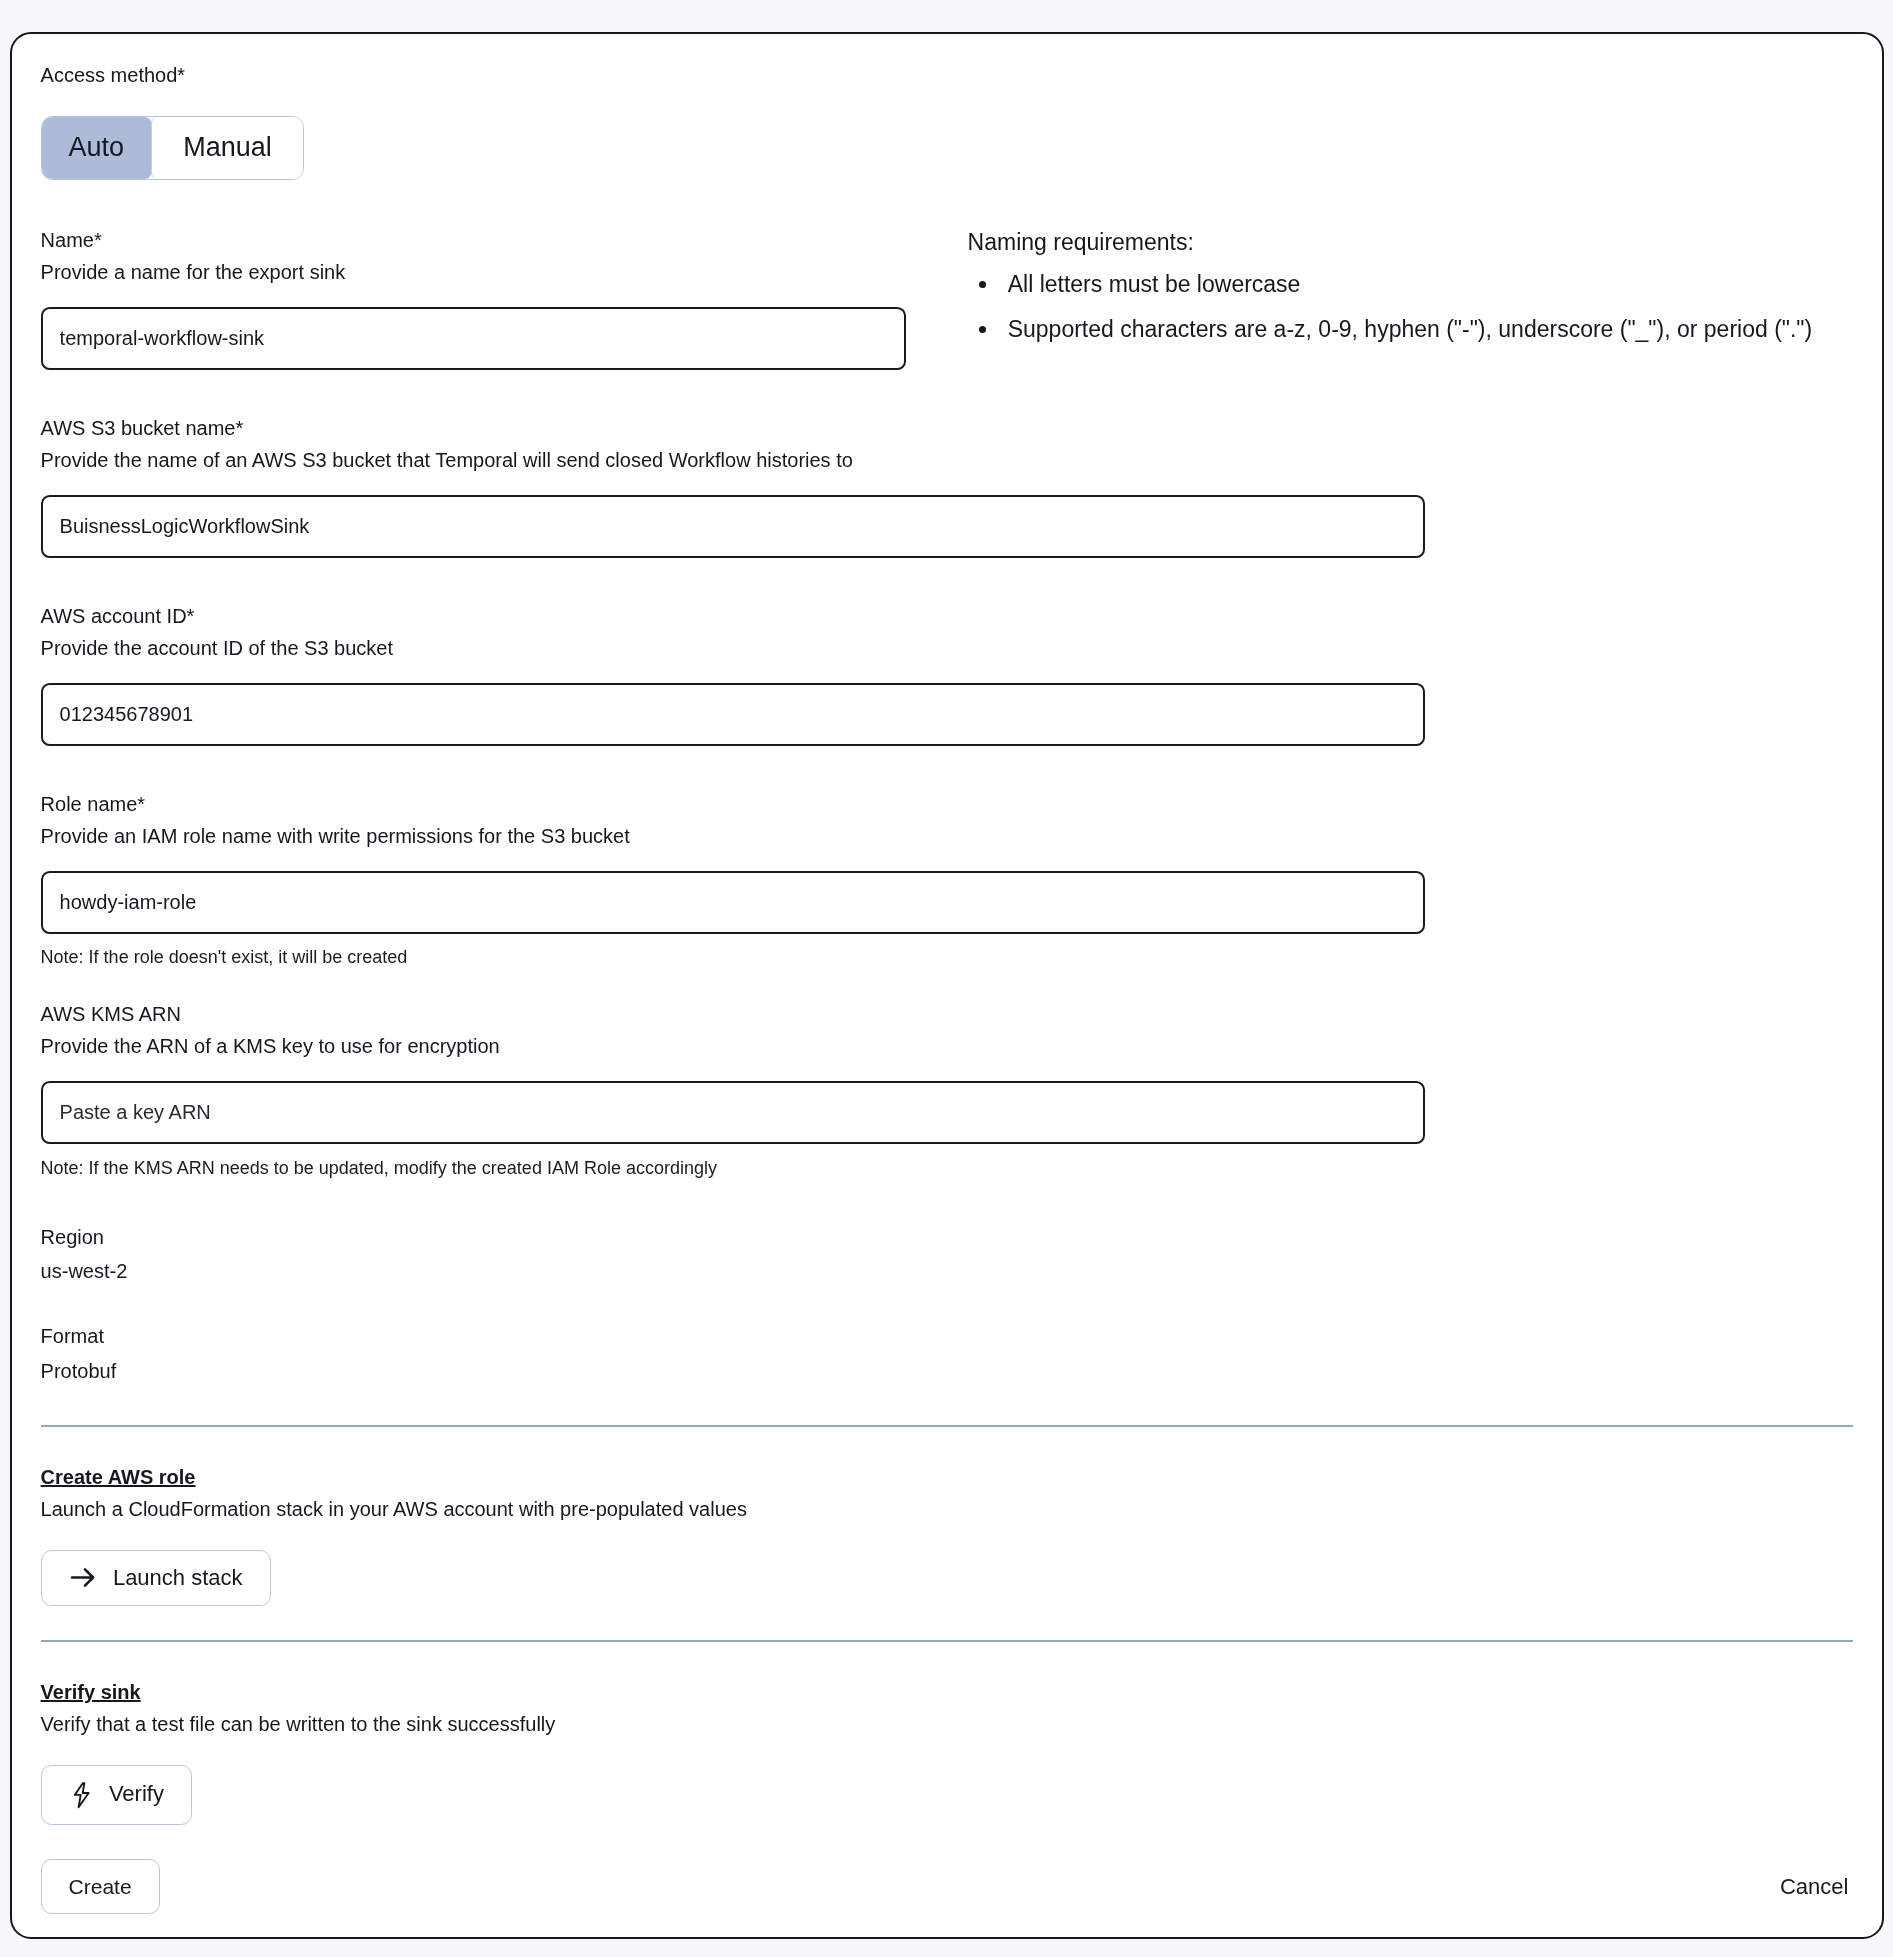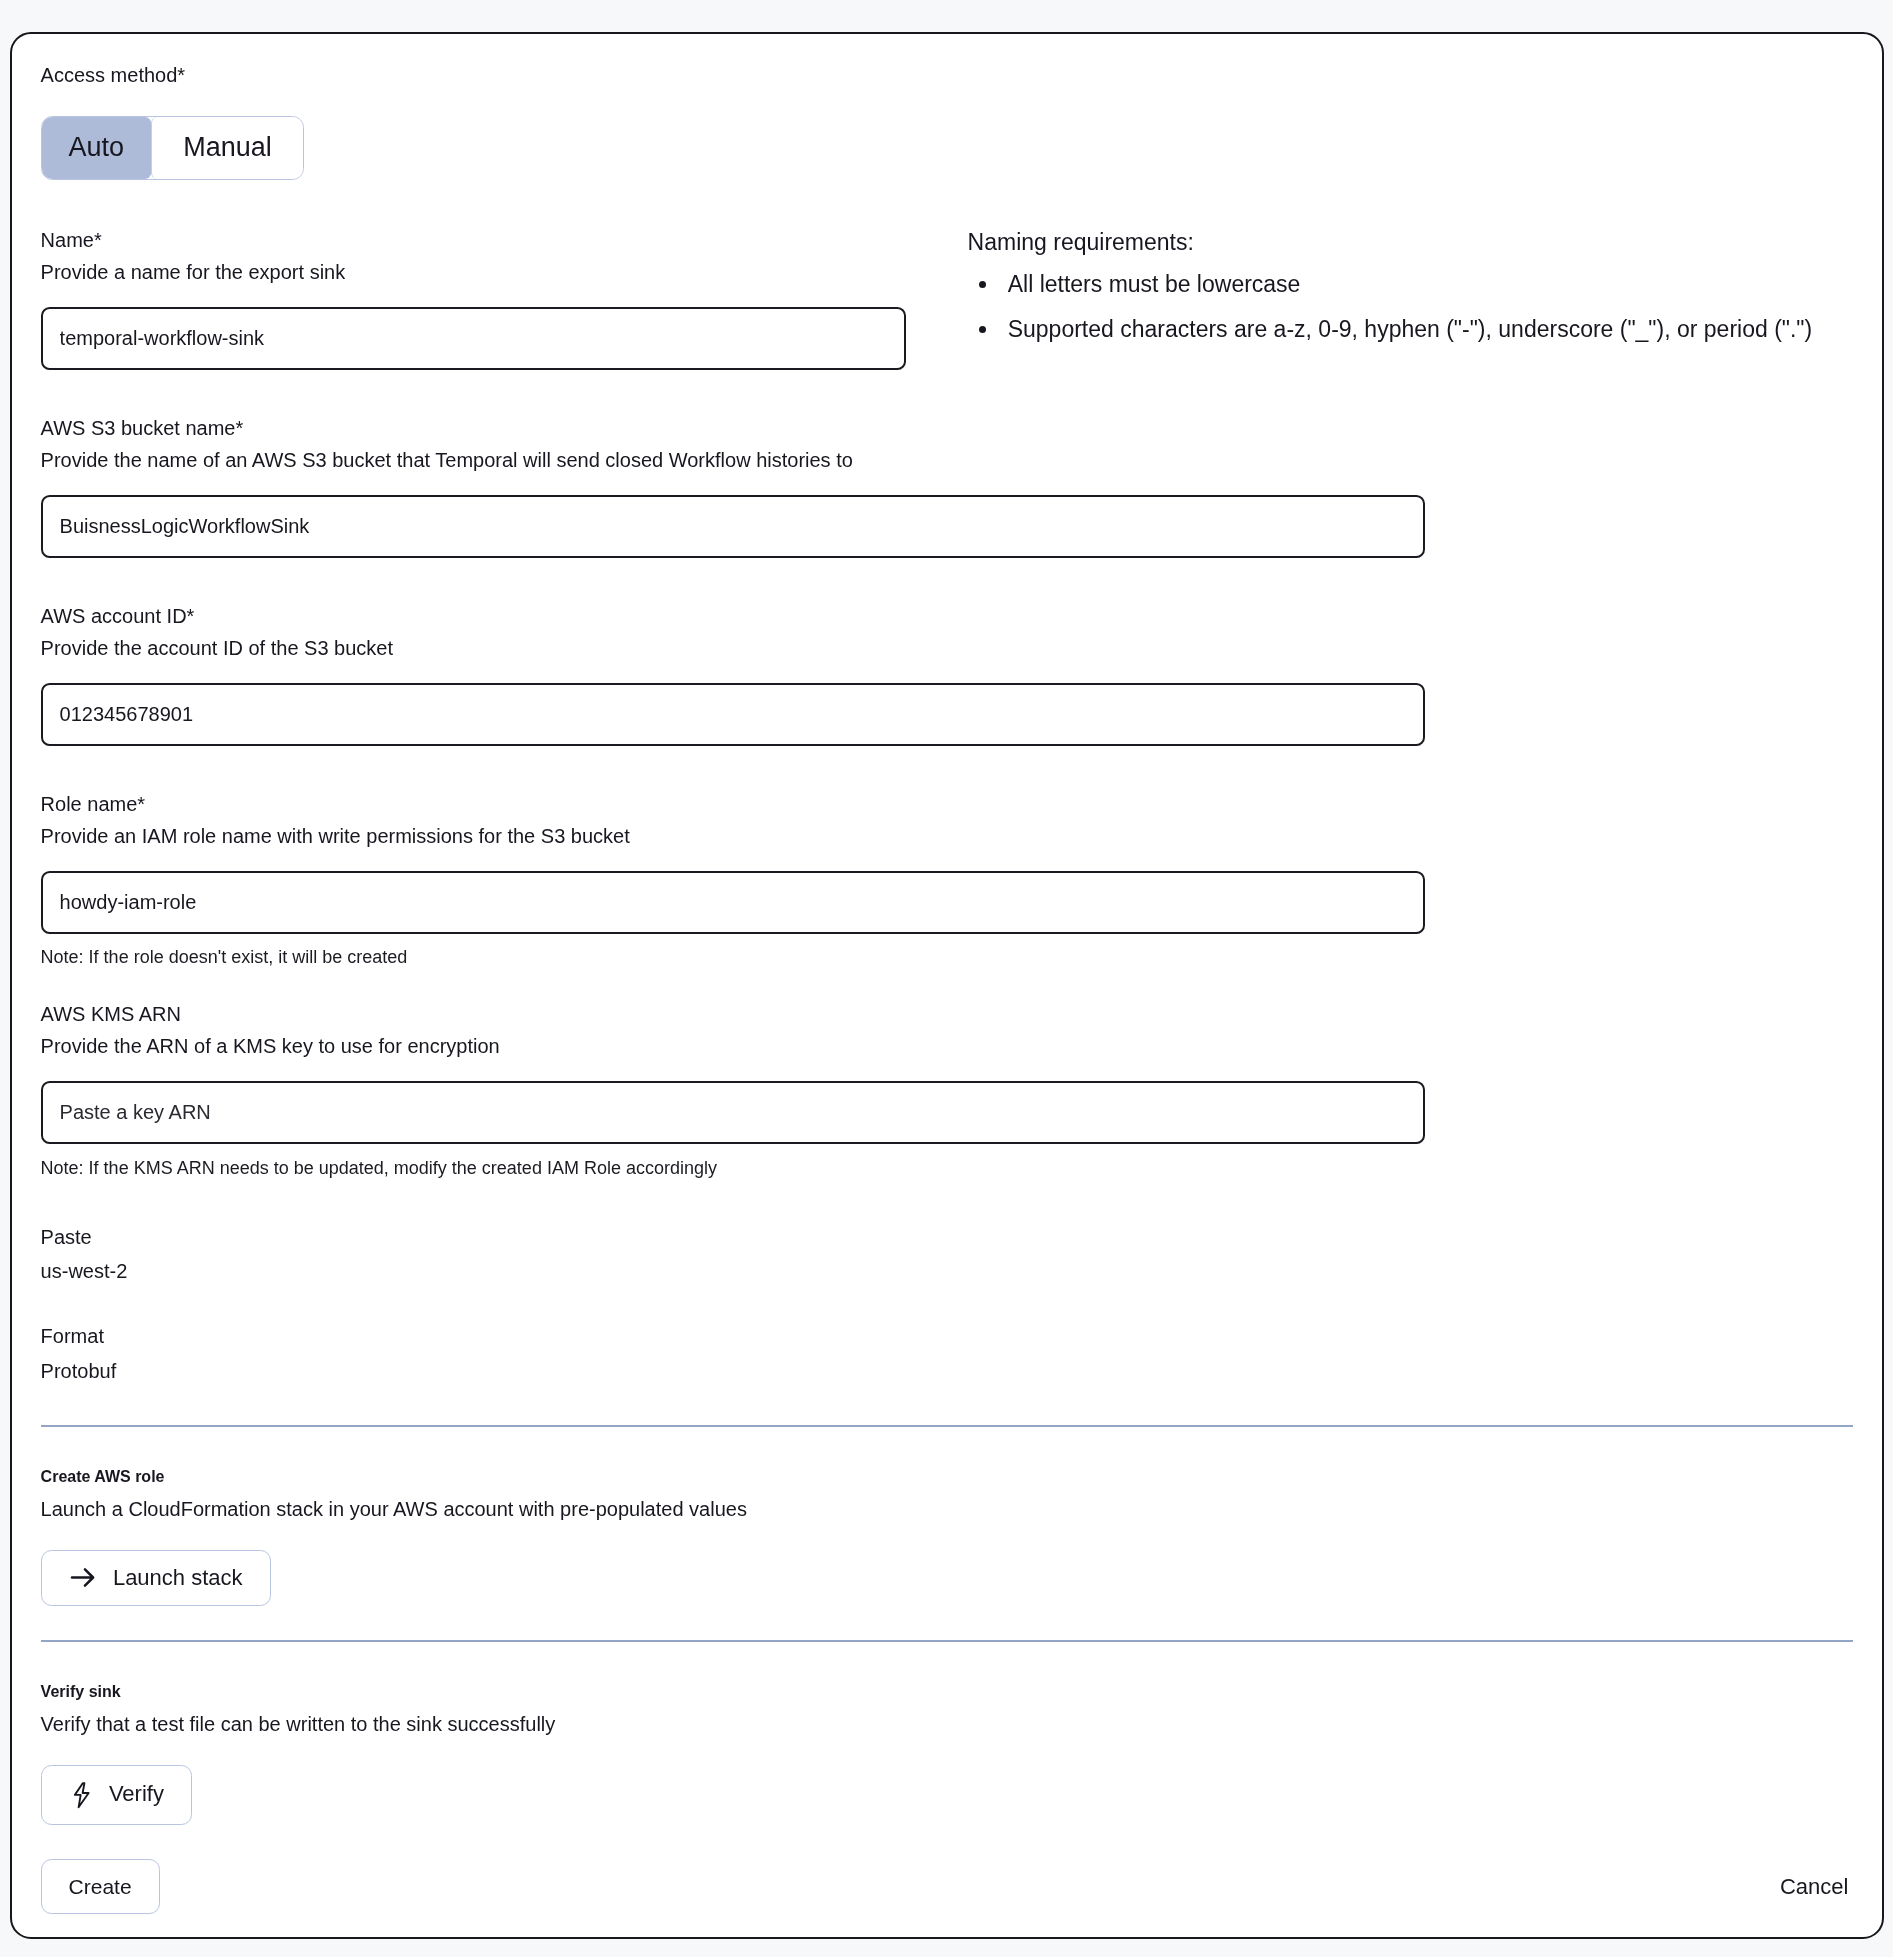--- a/index.html
+++ b/index.html
@@ -62,21 +62,21 @@
   .naming-title { line-height: 34px; margin-bottom: 9.6px; }
   .naming ul { margin: 0 0 0 11.5px; padding-left: 21px; }
   .naming li { line-height: 33px; margin-bottom: 11.5px; padding-left: 7.6px; max-width: 841px; }
 
   .readonly-group { margin-bottom: 32.5px; }
   .readonly-group .field-label { margin-bottom: 2.9px; }
 
   .divider { border: none; border-top: 2.4px solid #92a5c4; }
 
   .section { margin-top: 34px; margin-bottom: 34px; }
-  .section-title { font-size: 16px; font-weight: 700; line-height: 32px; }
+  .section-title { font-size: 20px; font-weight: 700; line-height: 32px; text-decoration: underline; }
   .section-desc { font-size: 20px; line-height: 32px; }
 
   .btn {
     display: inline-flex;
     gap: 15.3px;
     margin-top: 25px;
     background: #fff;
     border: 1.9px solid #b9c4e0;
     border-radius: 10.5px;
     padding: 14.3px 27px;
@@ -153,21 +153,21 @@
   </div>
 
   <div class="field" style="margin-bottom: 40px;">
     <div class="field-label">AWS KMS ARN</div>
     <div class="field-desc">Provide the ARN of a KMS key to use for encryption</div>
     <input class="text-input" type="text" placeholder="Paste a key ARN" style="">
     <div class="note">Note: If the KMS ARN needs to be updated, modify the created IAM Role accordingly</div>
   </div>
 
   <div class="readonly-group">
-    <div class="field-label">Paste</div>
+    <div class="field-label">Region</div>
     <div class="field-desc">us-west-2</div>
   </div>
 
   <div class="readonly-group" style="margin-bottom: 38px;">
     <div class="field-label">Format</div>
     <div class="field-desc">Protobuf</div>
   </div>
 
   <hr class="divider">
 

